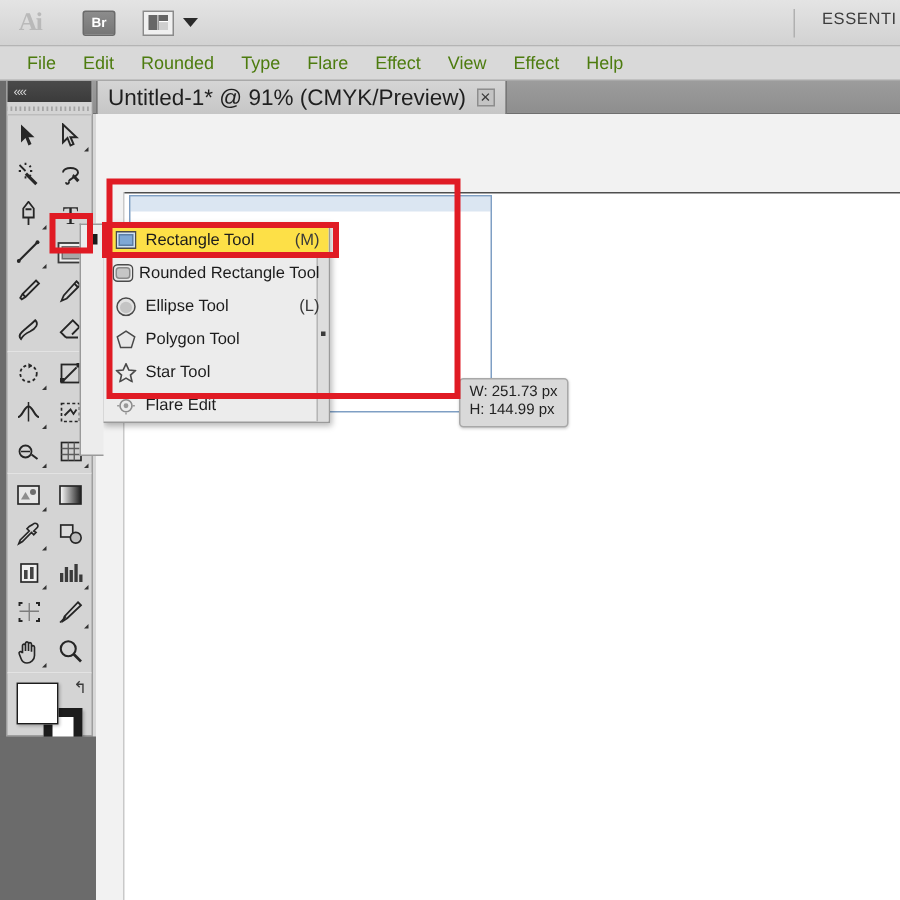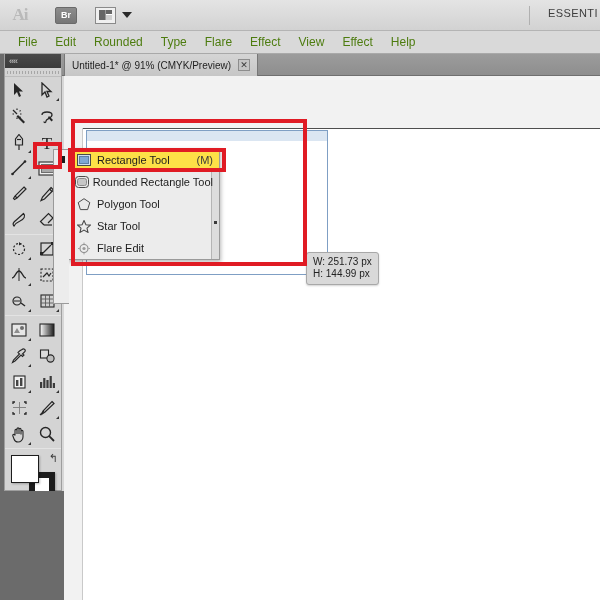--- a/index.html
+++ b/index.html
@@ -79,21 +79,21 @@
     position: absolute; left: 0; top: 54px; width: 600px; height: 22px;
     background: linear-gradient(#9c9c9c, #8e8e8e);
     border-bottom: 1px solid #6f6f6f;
   }
   .doc-tab {
     position: absolute; left: 64px; top: 0px; height: 22px;
     background: linear-gradient(#d5d5d5, #c6c6c6);
     border-left: 1px solid #777; border-right: 1px solid #777;
     display: flex; align-items: center; padding: 0 7px;
   }
-  .doc-tab-label { font-size: 10px; color: #1f1f1f; white-space: nowrap; }
+  .doc-tab-label { font-size: 15px; color: #1f1f1f; white-space: nowrap; }
   .tab-close {
     margin-left: 7px; width: 12px; height: 12px;
     border: 1px solid #8d8d8d; background: #c4c4c4;
     font-size: 9px; line-height: 10px; text-align: center; color: #3a3a3a;
   }
 
   
   .doc-area {
     position: absolute; left: 64px; top: 76px;
     width: 536px; height: 524px;
@@ -639,20 +639,30 @@
       <span class="fi-icon">
         <svg width="14" height="12" viewBox="0 0 14 12">
             <rect x="0.5" y="0.5" width="13" height="11" rx="3" fill="#e9e9e9" stroke="#4a4a4a"></rect>
             <rect x="2.5" y="2.5" width="9" height="7" rx="2" fill="#c6c6c6" stroke="#8a8a8a"></rect>
           </svg>
       </span>
       <span class="fi-label">Rounded Rectangle Tool</span>
       <span class="fi-key"></span>
     </div>
 
+    <div class="flyout-item">
+      <span class="fi-icon">
+        <svg width="14" height="13" viewBox="0 0 14 13">
+            <ellipse cx="7" cy="6.5" rx="6" ry="5.8" fill="#e2e2e2" stroke="#4a4a4a"></ellipse>
+            <ellipse cx="7" cy="7" rx="4" ry="3.8" fill="#c4c4c4" stroke="none"></ellipse>
+          </svg>
+      </span>
+      <span class="fi-label">Ellipse Tool</span>
+      <span class="fi-key">(L)</span>
+    </div>
 
     <div class="flyout-item">
       <span class="fi-icon">
         <svg width="14" height="13" viewBox="0 0 14 13">
             <polygon points="7,0.7 12.8,4.6 10.6,11.6 3.4,11.6 1.2,4.6" fill="#e8e8e8" stroke="#4a4a4a"></polygon>
           </svg>
       </span>
       <span class="fi-label">Polygon Tool</span>
       <span class="fi-key"></span>
     </div>

